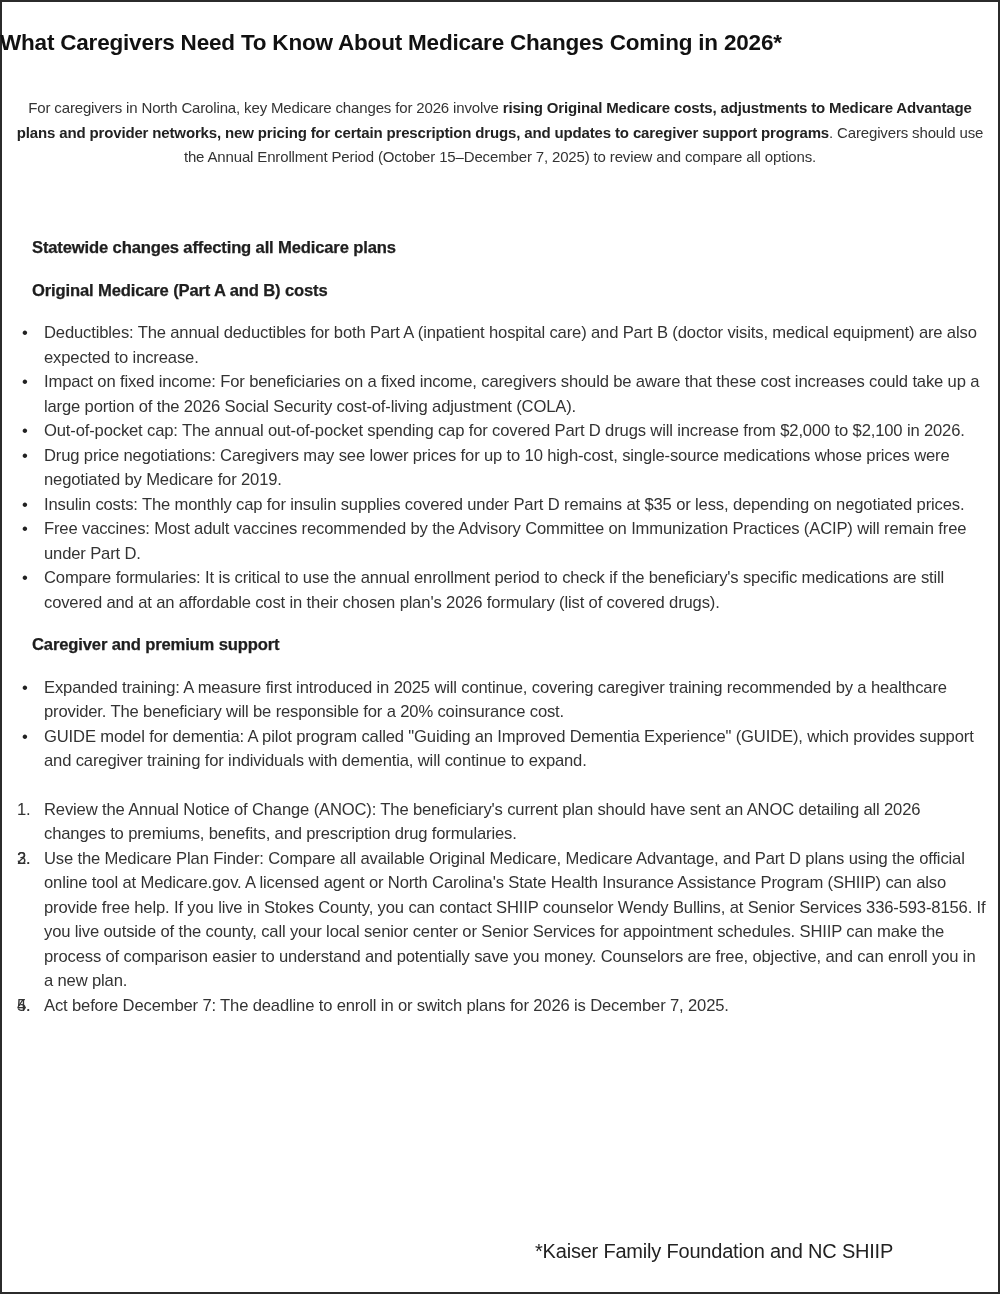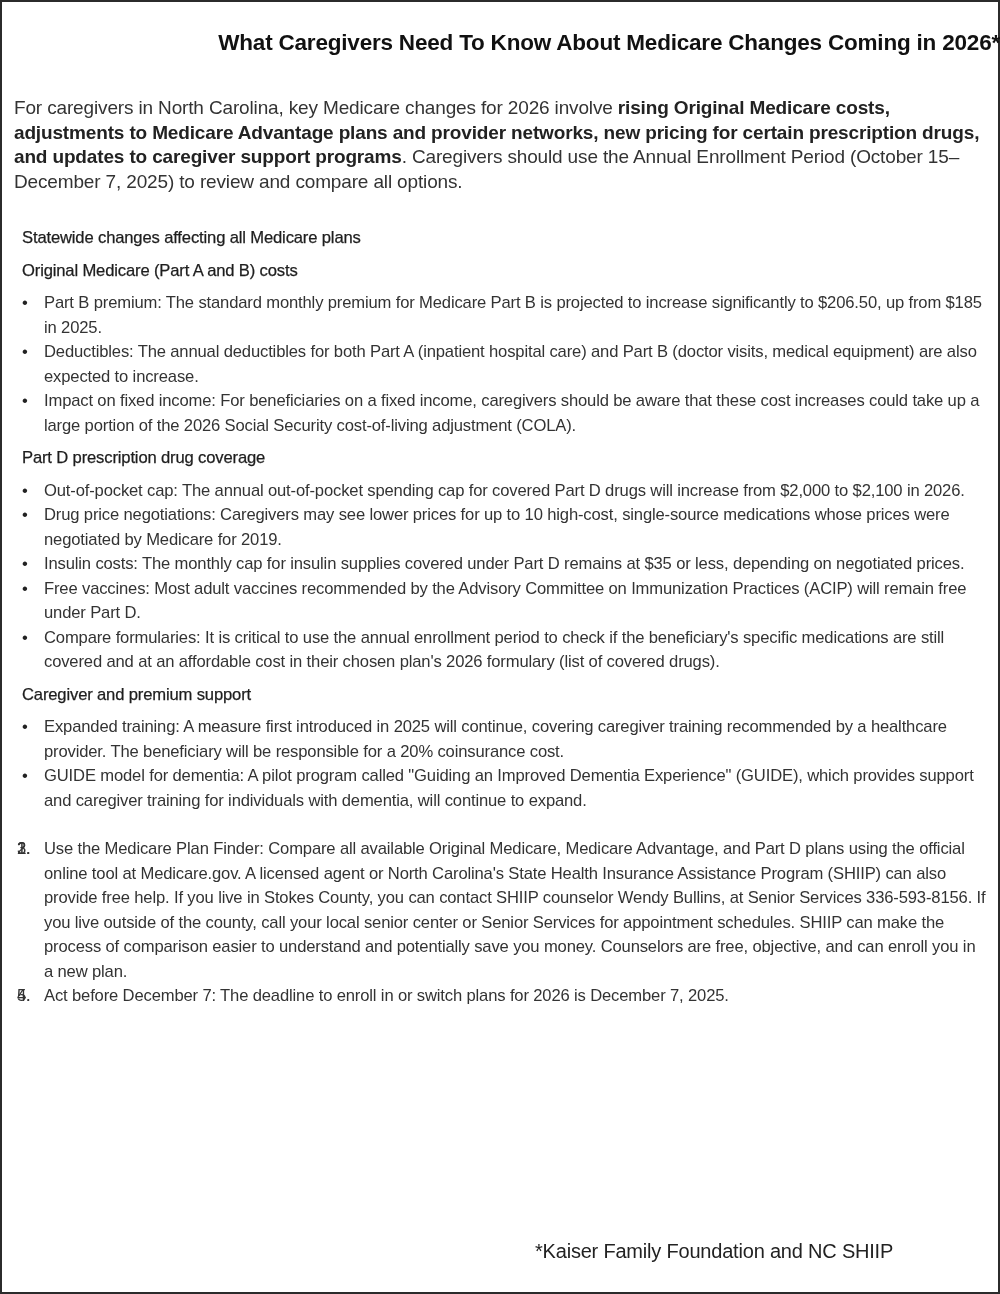--- a/index.html
+++ b/index.html
@@ -1,22 +1,22 @@
 <!DOCTYPE html>
 <html><head>
 <meta charset="utf-8">
 <style>
   html, body { margin:0; padding:0; background:#fff; }
   body { width:1000px; height:1294px; position:relative; overflow:hidden; font-family:"Liberation Sans", sans-serif; color:#222; }
   .frame { position:absolute; left:0; top:0; width:996px; height:1290px; border:2px solid #2b2b2b; }
-  .title { position:absolute; left:0; right:0; top:30px; text-align:right; font-size:22.5px; font-weight:bold; color:#111; letter-spacing:-0.2px; }
-  .intro { position:absolute; left:14px; right:14px; top:96px; text-align:left; font-size:19px; line-height:24.5px; color:#333; letter-spacing:-0.15px; }
+  .title { position:absolute; left:0; right:0; top:30px; text-align:left; font-size:22.5px; font-weight:bold; color:#111; letter-spacing:-0.2px; }
+  .intro { position:absolute; left:14px; right:14px; top:96px; text-align:center; font-size:15px; line-height:24.5px; color:#333; letter-spacing:-0.15px; }
   .intro b { color:#222; }
   .content { position:absolute; left:14px; right:14px; top:218px; font-size:16.6px; line-height:24.5px; color:#333; letter-spacing:-0.15px; }
-  .h { color:#1e1e1e; font-weight:normal; margin:8px; -webkit-text-stroke:0.25px #1e1e1e; }
+  .h { color:#1e1e1e; font-weight:bold; margin:18px; -webkit-text-stroke:0.25px #1e1e1e; }
   ul { margin:0; padding:0 0 0 30px; list-style:none; }
   ul li { position:relative; margin:0; }
   ul li::before { content:"\2022"; position:absolute; left:-22px; top:0; color:#222; }
   ol { margin:0; padding:0 0 0 30px; list-style:none; }
   ol li { position:relative; }
   ol li .num { position:absolute; left:-27px; top:0; }
   .gap { height:24px; }
   .source { position:absolute; left:535px; top:1240px; font-size:20px; color:#222; letter-spacing:-0.2px; }
 </style>
 </head>
@@ -25,40 +25,38 @@
 <div class="frame"></div>
 
 <h1 class="title" style="margin:0;">What Caregivers Need To Know About Medicare Changes Coming in 2026*</h1>
 
 <p class="intro" style="margin:0;"><span>For caregivers in North Carolina, key Medicare changes for 2026 involve </span><b>rising Original Medicare costs, adjustments to Medicare Advantage plans and provider networks, new pricing for certain prescription drugs, and updates to caregiver support programs</b><span>. Caregivers should use the Annual Enrollment Period (October 15–December 7, 2025) to review and compare all options.</span></p>
 
 <div class="content">
   <div class="h">Statewide changes affecting all Medicare plans</div>
   <div class="h">Original Medicare (Part A and B) costs</div>
   <ul>
-    <li>Part B premium: The standard monthly premium for Medicare Part B is projected to increase significantly to $206.50, up from $185 in 2025.</li>
     <li>Deductibles: The annual deductibles for both Part A (inpatient hospital care) and Part B (doctor visits, medical equipment) are also expected to increase.</li>
     <li>Impact on fixed income: For beneficiaries on a fixed income, caregivers should be aware that these cost increases could take up a large portion of the 2026 Social Security cost-of-living adjustment (COLA).</li>
   </ul>
-  <div class="h">Part D prescription drug coverage</div>
   <ul>
     <li>Out-of-pocket cap: The annual out-of-pocket spending cap for covered Part D drugs will increase from $2,000 to $2,100 in 2026.</li>
     <li>Drug price negotiations: Caregivers may see lower prices for up to 10 high-cost, single-source medications whose prices were negotiated by Medicare for 2019.</li>
     <li>Insulin costs: The monthly cap for insulin supplies covered under Part D remains at $35 or less, depending on negotiated prices.</li>
     <li>Free vaccines: Most adult vaccines recommended by the Advisory Committee on Immunization Practices (ACIP) will remain free under Part D.</li>
     <li>Compare formularies: It is critical to use the annual enrollment period to check if the beneficiary's specific medications are still covered and at an affordable cost in their chosen plan's 2026 formulary (list of covered drugs).</li>
   </ul>
   <div class="h">Caregiver and premium support</div>
   <ul>
     <li>Expanded training: A measure first introduced in 2025 will continue, covering caregiver training recommended by a healthcare provider. The beneficiary will be responsible for a 20% coinsurance cost.</li>
     <li>GUIDE model for dementia: A pilot program called "Guiding an Improved Dementia Experience" (GUIDE), which provides support and caregiver training for individuals with dementia, will continue to expand.</li>
   </ul>
   <div class="gap"></div>
   <ol>
-    <li><span class="num">1.</span></li>
+    <li><span class="num">1.</span><span>Review the Annual Notice of Change (ANOC): The beneficiary's current plan should have sent an ANOC detailing all 2026 changes to premiums, benefits, and prescription drug formularies.</span></li>
     <li><span class="num">2.</span></li>
     <li><span class="num">3.</span><span>Use the Medicare Plan Finder: Compare all available Original Medicare, Medicare Advantage, and Part D plans using the official online tool at Medicare.gov. A licensed agent or North Carolina's State Health Insurance Assistance Program (SHIIP) can also provide free help. If you live in Stokes County, you can contact SHIIP counselor Wendy Bullins, at Senior Services 336-593-8156. If you live outside of the county, call your local senior center or Senior Services for appointment schedules.  SHIIP can make the process of comparison easier to understand and potentially save you money.  Counselors are free, objective, and can enroll you in a new plan.</span></li>
     <li><span class="num">4.</span></li>
     <li><span class="num">5.</span><span>Act before December 7: The deadline to enroll in or switch plans for 2026 is December 7, 2025.</span></li>
   </ol>
 </div>
 
 <div class="source">*Kaiser Family Foundation and NC SHIIP</div>
 
 </body></html>

